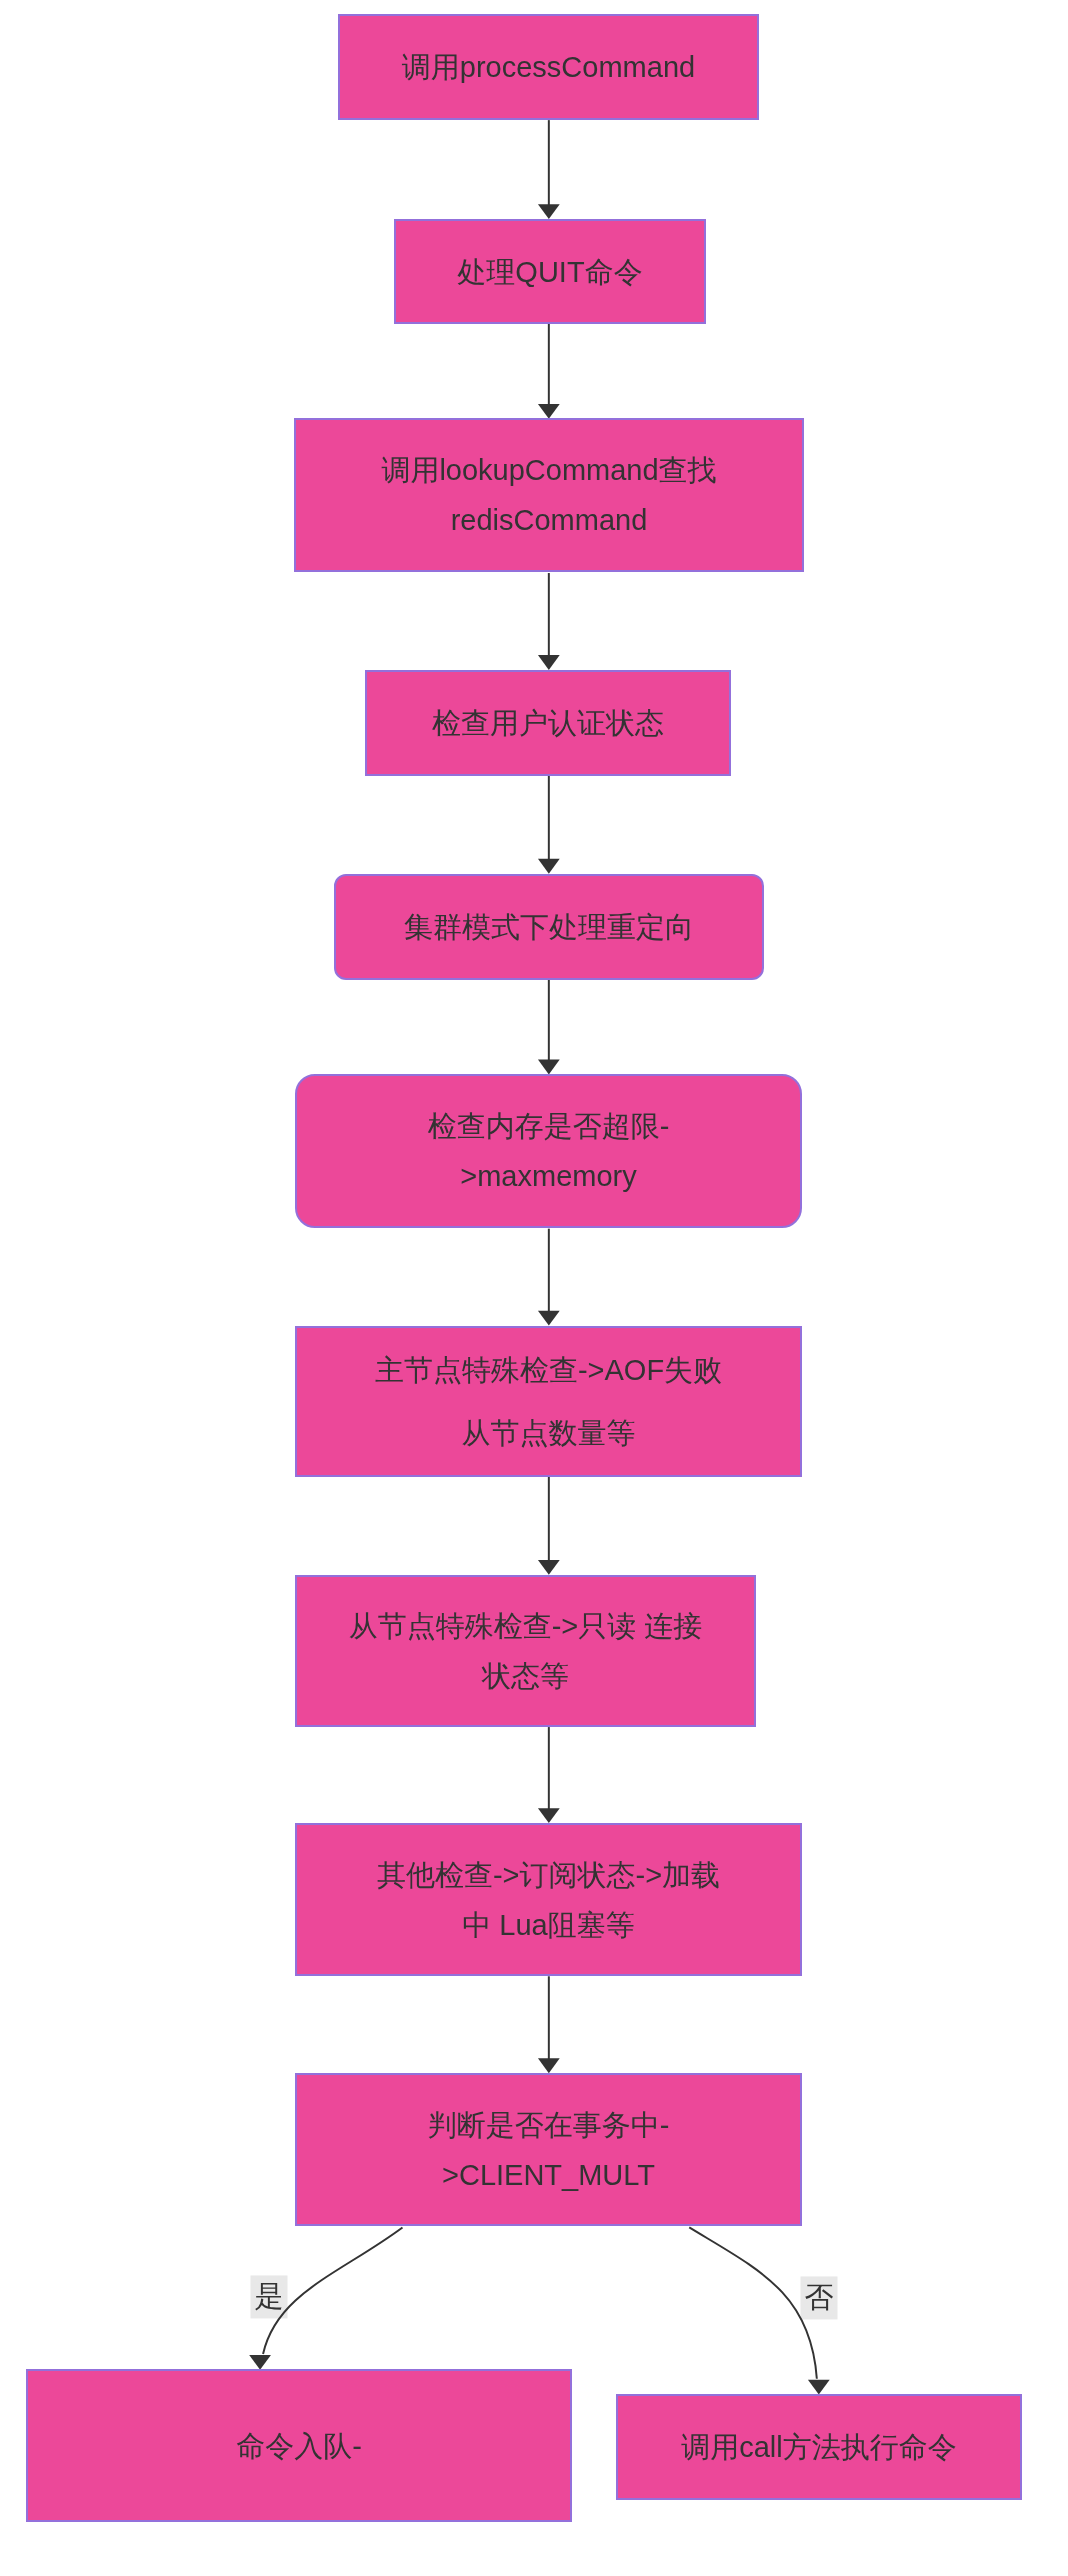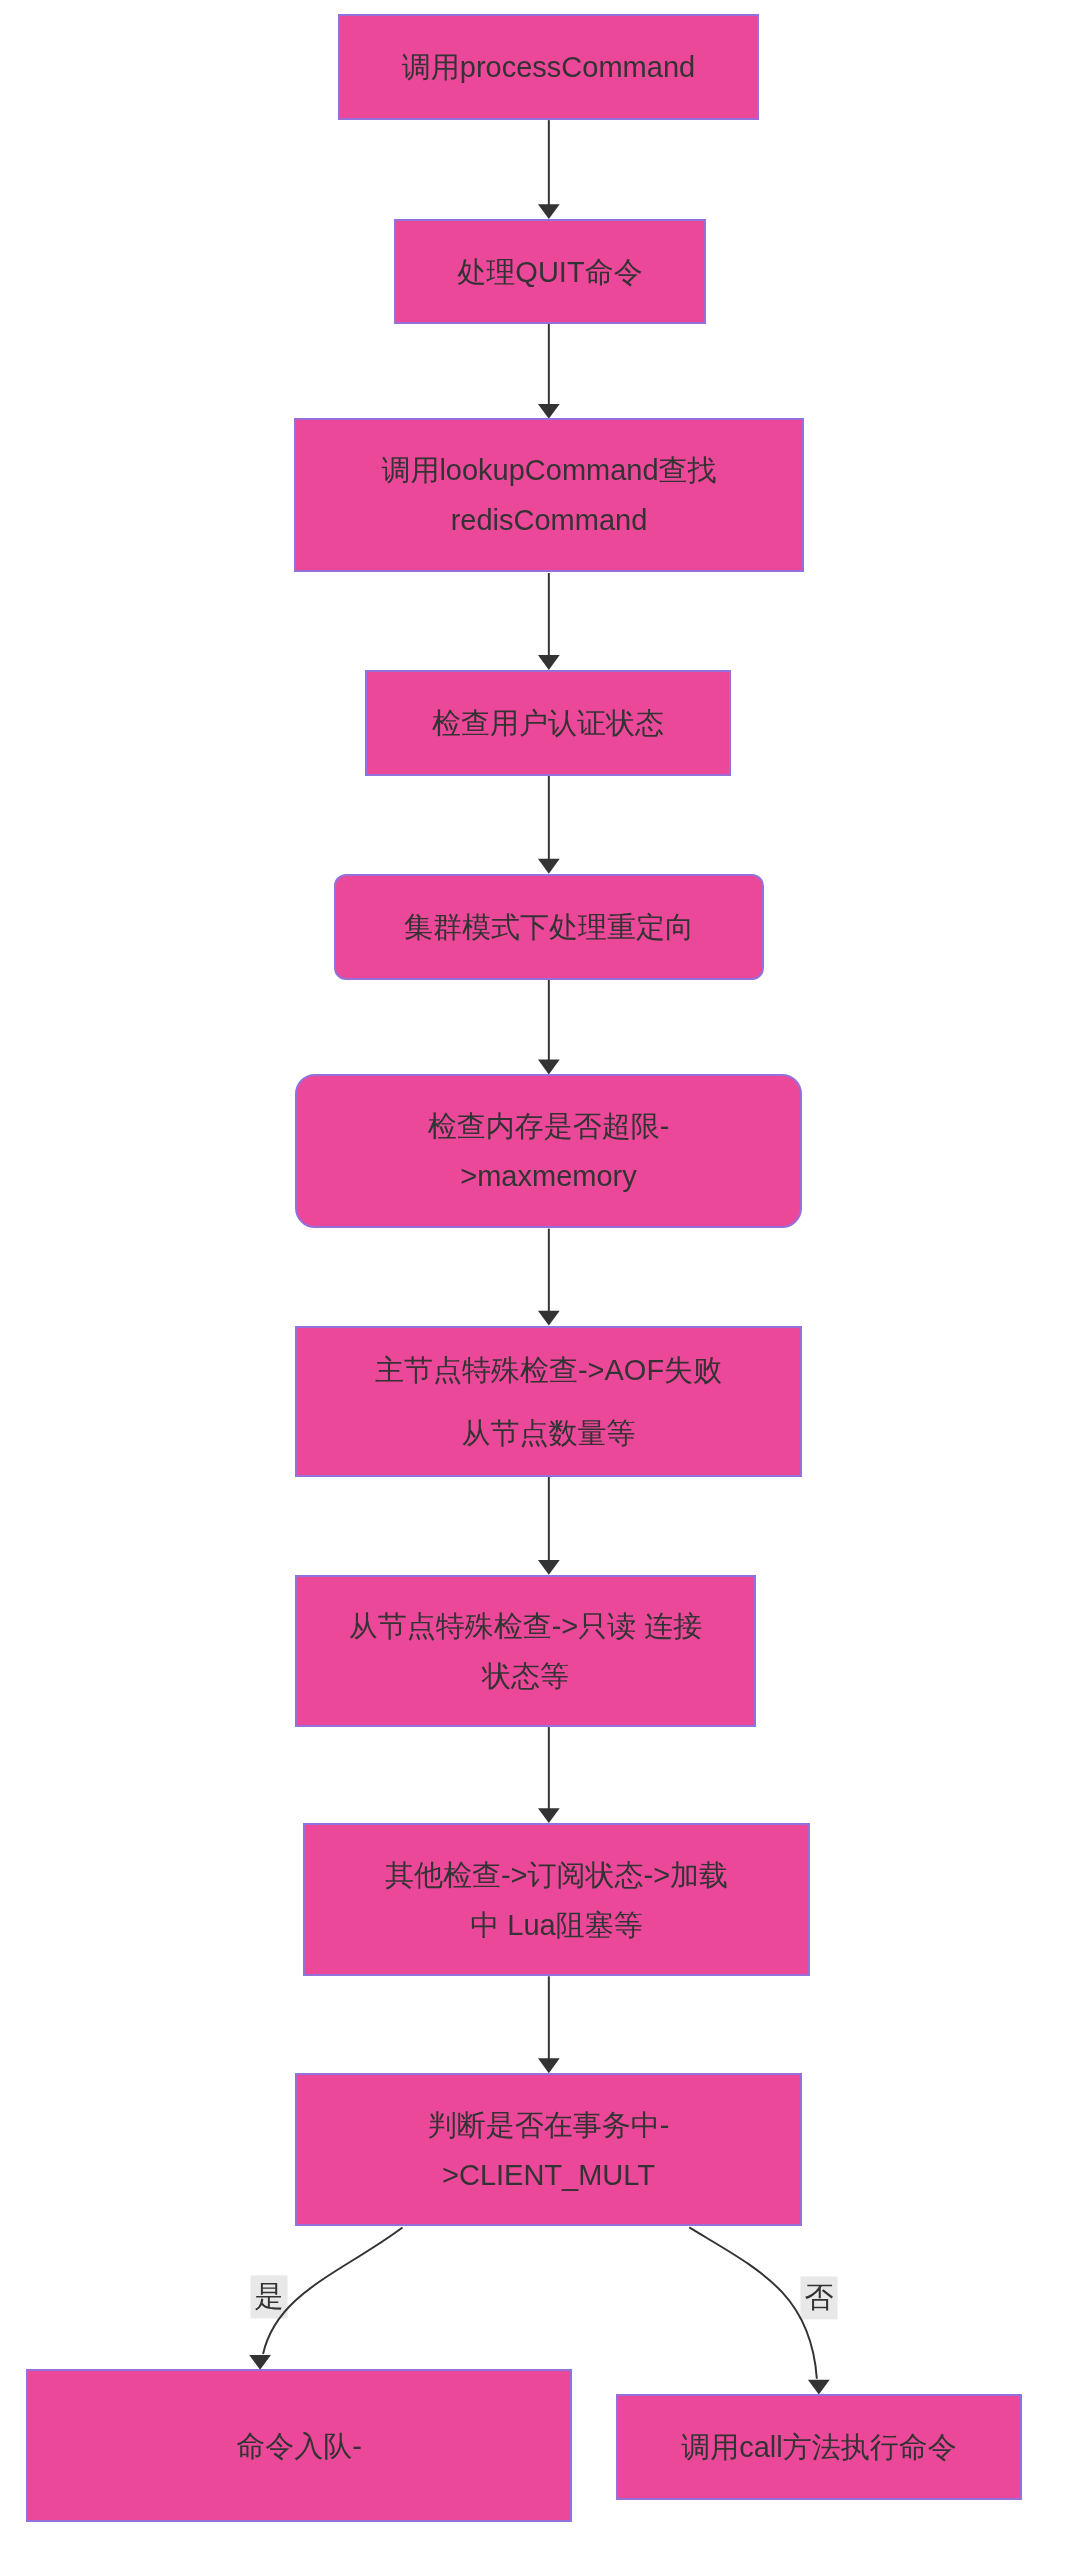--- a/index.html
+++ b/index.html
@@ -130,21 +130,21 @@
 <div class="node" style="left:295px; top:1326px; width:507px; height:151px;gap:13px;">
   <span class="line">主节点特殊检查-&gt;AOF失败</span>
   <span class="line">从节点数量等</span>
 </div>
 
 <div class="node" style="left:295px; top:1575px; width:461px; height:152px;">
   <span class="line">从节点特殊检查-&gt;只读 连接</span>
   <span class="line">状态等</span>
 </div>
 
-<div class="node" style="left:303px; top:1823px; width:507px; height:153px;">
+<div class="node" style="left:295px; top:1823px; width:507px; height:153px;">
   <span class="line">其他检查-&gt;订阅状态-&gt;加载</span>
   <span class="line">中 Lua阻塞等</span>
 </div>
 
 <div class="node" style="left:295px; top:2073px; width:507px; height:153px;">
   <span class="line">判断是否在事务中-</span>
   <span class="line">&gt;CLIENT_MULT</span>
 </div>
 
 <div class="node" style="left:26px; top:2369px; width:546px; height:153px;">

